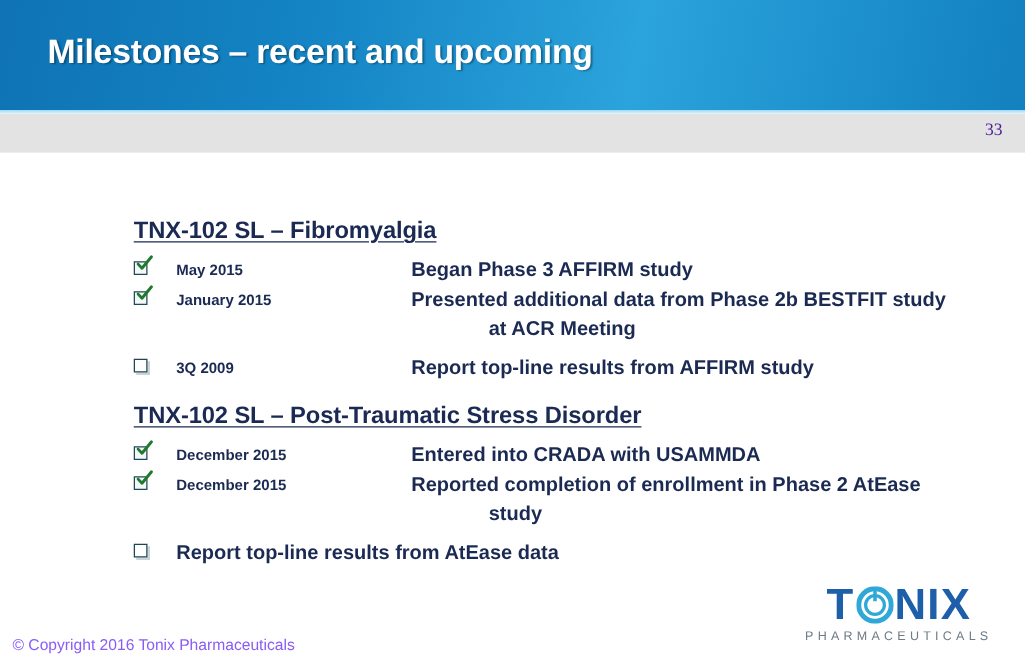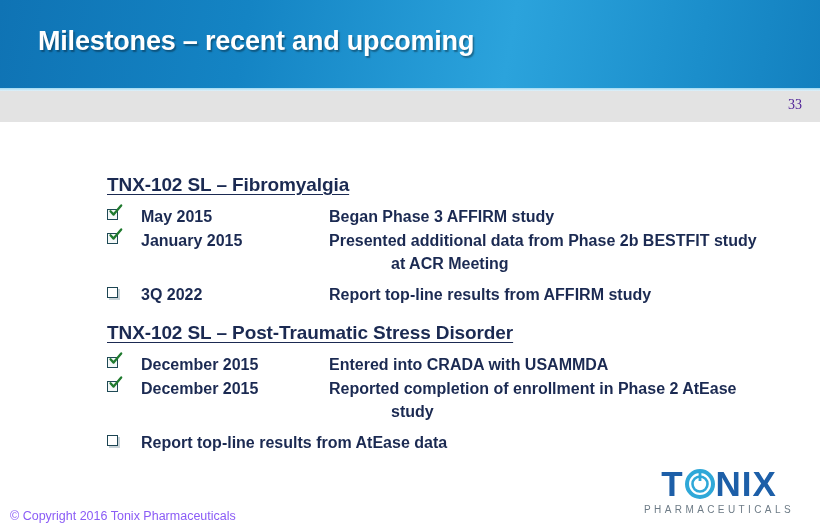--- a/index.html
+++ b/index.html
@@ -146,21 +146,21 @@
     height: 11px;
     border: 1.6px solid #1d4553;
     background: #ffffff;
     box-sizing: border-box;
     box-shadow: 2px 2px 0 0 #c9d3d8;
   }
 
   .date-cell {
     width: 188px;
     flex: 0 0 188px;
-    font-size: 16px;
+    font-size: 12px;
     font-weight: bold;
     color: #1b2a52;
     white-space: nowrap;
     line-height: 23px;
   }
   .desc-cell {
     font-size: 16px;
     font-weight: bold;
     color: #1b2a52;
     line-height: 23px;
@@ -262,21 +262,21 @@
         <span class="cont">at ACR Meeting</span>
       </div>
     </div>
 
     <div class="milestone-row gap-before">
       <div class="marker-cell">
         <span class="chk-empty">
           <span class="box"></span>
         </span>
       </div>
-      <div class="date-cell">3Q 2022</div>
+      <div class="date-cell">3Q 2009</div>
       <div class="desc-cell">
         <span>Report top-line results from AFFIRM study</span>
       </div>
     </div>
   </div>
 
   <div class="section section-2">
     <div class="section-heading">TNX-102 SL – Post-Traumatic Stress Disorder</div>
 
     <div class="milestone-row">

